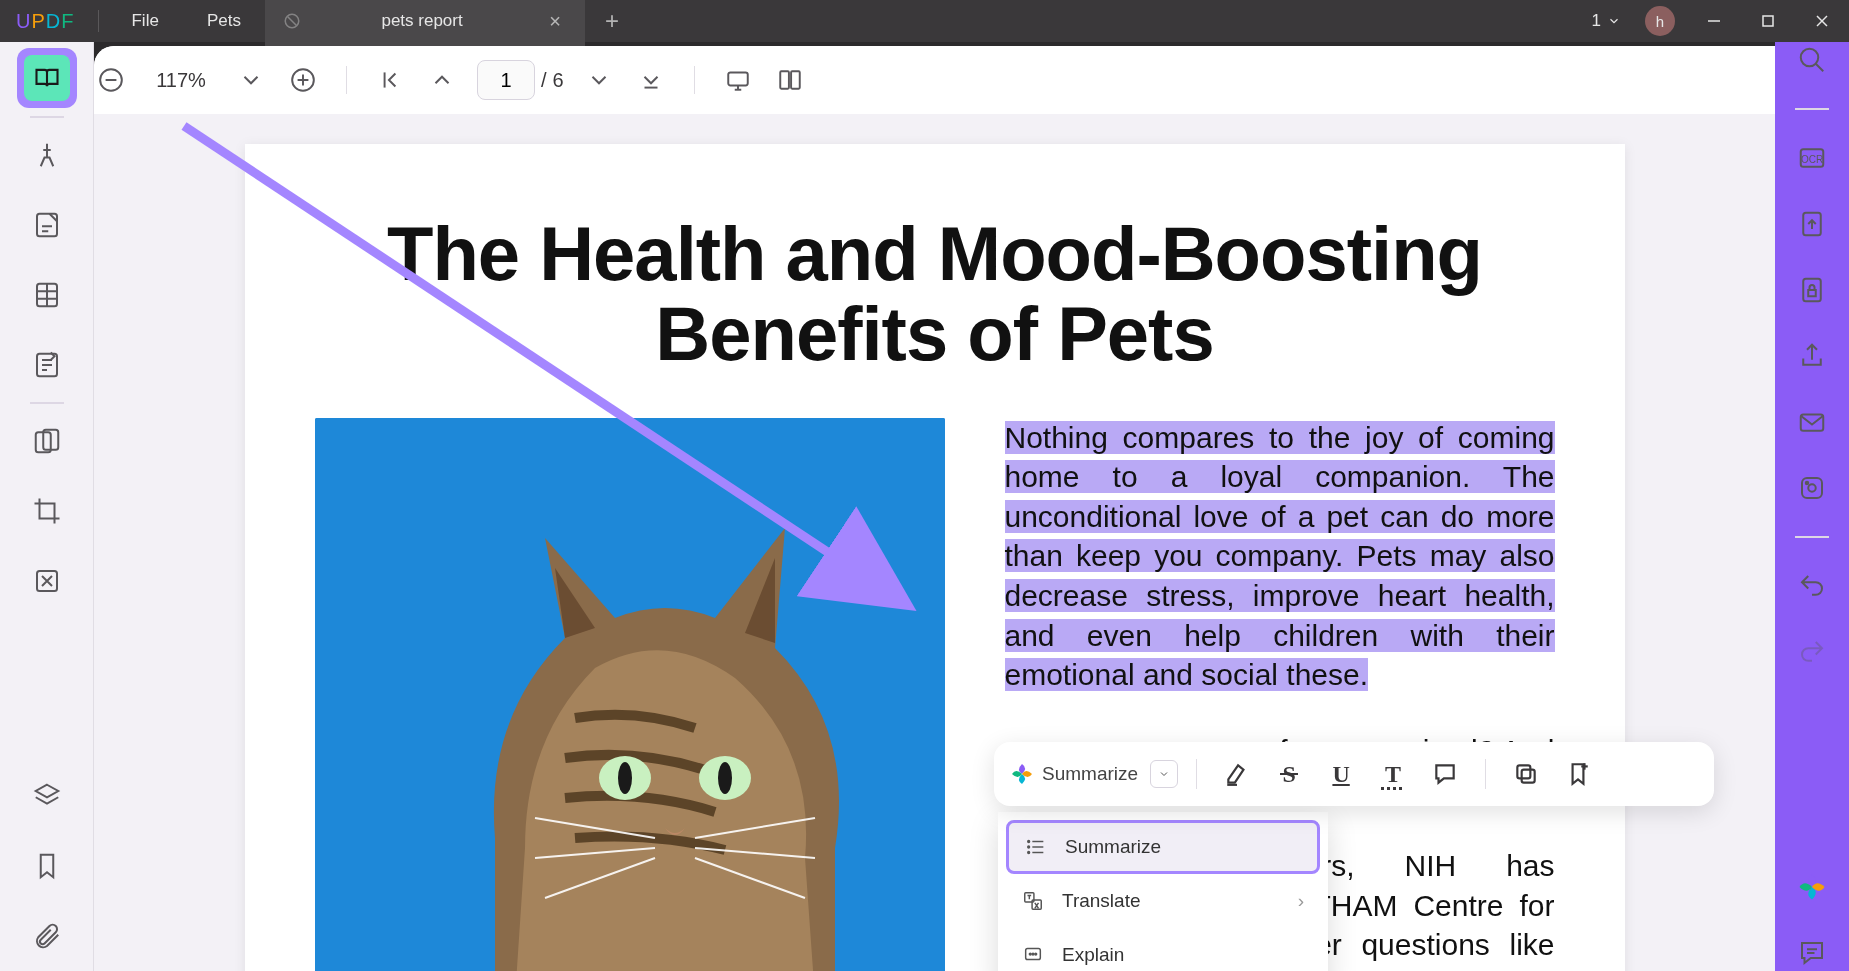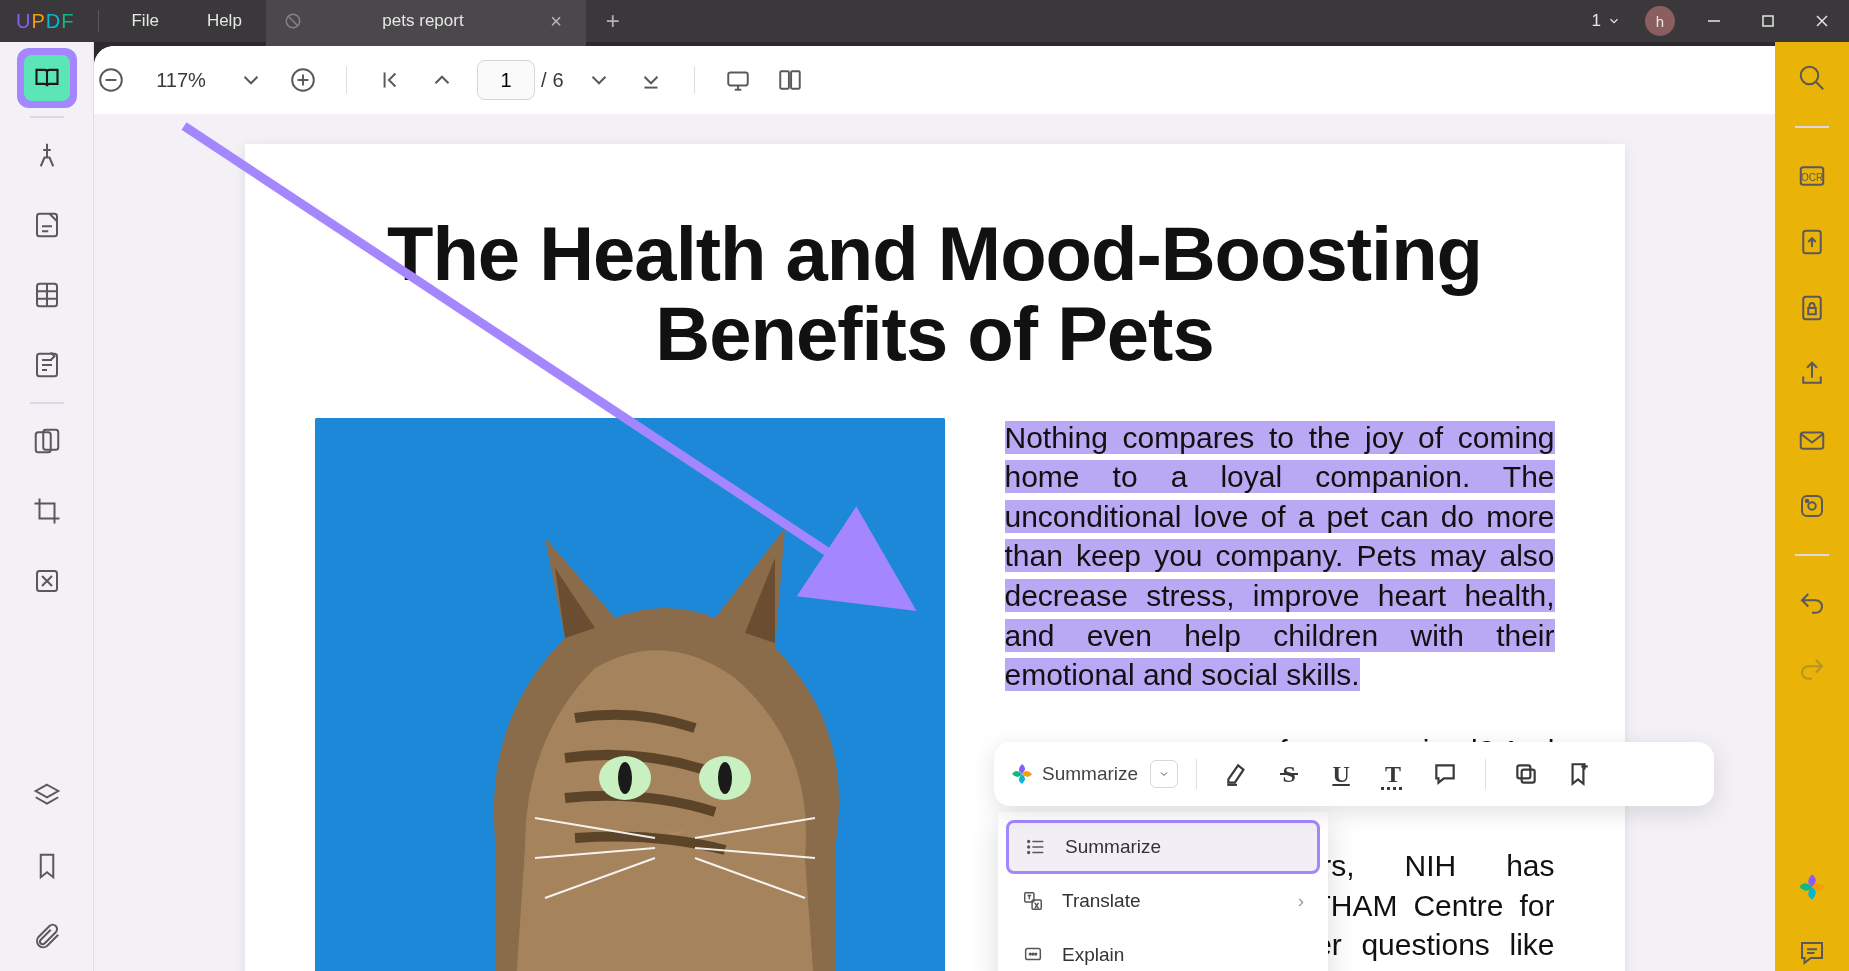--- a/index.html
+++ b/index.html
@@ -71,34 +71,34 @@
 .ctx-btn { width: 44px; height: 44px; display: flex; align-items: center; justify-content: center; cursor: pointer; font-size: 24px; color: #3a383a; }
 .ctx-btn svg { width: 26px; height: 26px; fill: none; stroke: #3a383a; stroke-width: 2; }
 
 .ctx-menu { position: absolute; left: 904px; top: 698px; width: 330px; background: white; border-radius: 0 0 12px 12px; box-shadow: 0 10px 30px rgba(0,0,0,0.15); padding: 8px; z-index: 9; }
 .ctx-menu-item { display: flex; align-items: center; height: 54px; padding: 0 16px; gap: 18px; font-size: 19px; color: #333; cursor: pointer; border-radius: 6px; }
 .ctx-menu-item.active { background: #f1eef6; border: 3px solid #a486ff; border-radius: 8px; }
 .ctx-menu-item .chev { margin-left: auto; opacity: 0.5; }
 .ctx-menu-item svg { width: 22px; height: 22px; stroke: #555; fill: none; stroke-width: 1.6; }
 
 
-.rightbar { width: 74px; background: #eab308; display: flex; flex-direction: column; align-items: center; padding-top: 18px; gap: 30px; }
+.rightbar { width: 74px; background: #8b5cf6; display: flex; flex-direction: column; align-items: center; gap: 30px; }
 .rb-item { width: 36px; height: 36px; display: flex; align-items: center; justify-content: center; cursor: pointer; }
 .rb-item svg { width: 30px; height: 30px; fill: none; stroke: #5a585c; stroke-width: 1.6; }
 .rb-spacer { flex: 1; }
 .rb-sep { width: 34px; height: 2px; background: #ddd7e4; }
 </style>
 </head>
 <body>
 
 <div class="titlebar">
   <div class="logo"><span class="u">U</span><span class="p">P</span><span class="d">D</span><span class="f">F</span></div>
   <div class="tb-sep"></div>
   <div class="menu-item">File</div>
-  <div class="menu-item">Help</div>
+  <div class="menu-item">Pets</div>
   <div class="tab">
     <svg class="tab-icon" viewBox="0 0 24 24">
         <circle cx="12" cy="12" r="9" stroke="#aaa" fill="none" stroke-width="2"></circle>
         <line x1="6" y1="6" x2="18" y2="18" stroke="#aaa" stroke-width="2"></line>
       </svg>
     <span class="tab-title">pets report</span>
     <span class="tab-close">×</span>
   </div>
   <div class="newtab">+</div>
   <div class="tb-spacer"></div>
@@ -303,21 +303,21 @@
                 <line x1="340" y1="420" x2="220" y2="400"></line>
                   <line x1="340" y1="430" x2="220" y2="440"></line>
                   <line x1="340" y1="440" x2="230" y2="480"></line>
                 <line x1="380" y1="420" x2="500" y2="400"></line>
                   <line x1="380" y1="430" x2="500" y2="440"></line>
                   <line x1="380" y1="440" x2="490" y2="480"></line>
               </g>
             </svg>
           </div>
           <div class="doc-text">
-            <p><span class="hl">Nothing compares to the joy of coming home to a loyal companion. The unconditional love of a pet can do more than keep you company. Pets may also decrease stress, improve heart health, and even help children with their emotional and social skills.</span></p>
+            <p><span class="hl">Nothing compares to the joy of coming home to a loyal companion. The unconditional love of a pet can do more than keep you company. Pets may also decrease stress, improve heart health, and even help children with their emotional and social these.</span></p>
             <p style="text-align:right;">s from an animal? And</p>
             <p style="text-align:right;margin-top:-36px;">gs health benefits?</p>
             <p style="text-align:justify; text-align-last:left;"><span style="visibility:hidden">XXXXXXXXXXXXXXX</span><span>ars, NIH has partnered ation's WALTHAM Centre for Pet Nutrition to answer questions like these by funding research studies.</span></p>
           </div>
         </div>
       </div>
 
       <div class="ctx-toolbar">
         <svg class="ctx-ai-icon" viewBox="0 0 24 24">
             <path d="M12 2 q6 4 0 10 q-6 -4 0 -10" fill="#8b5cf6"></path>

